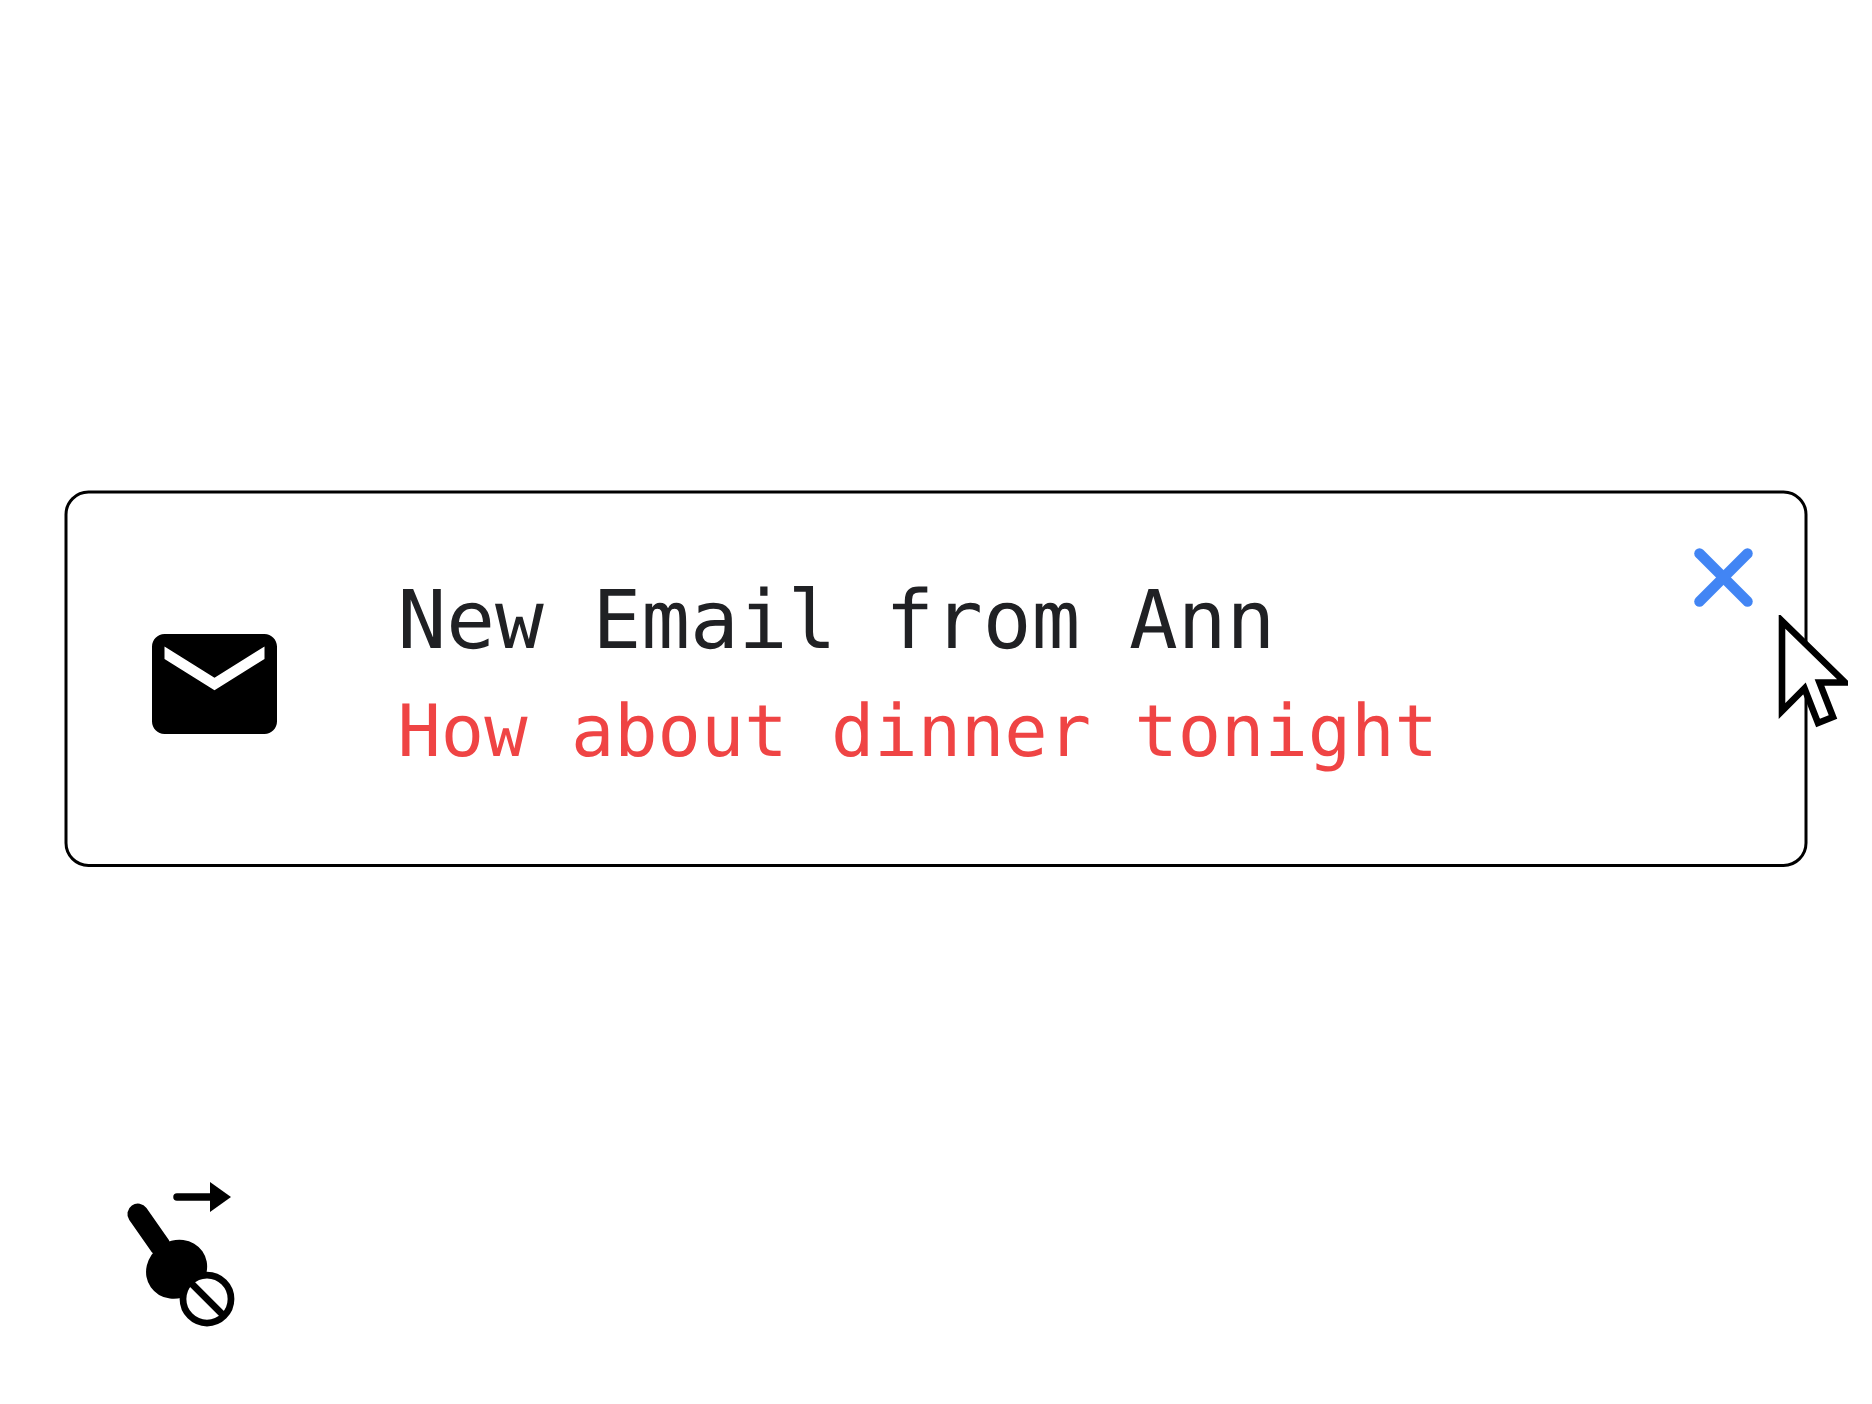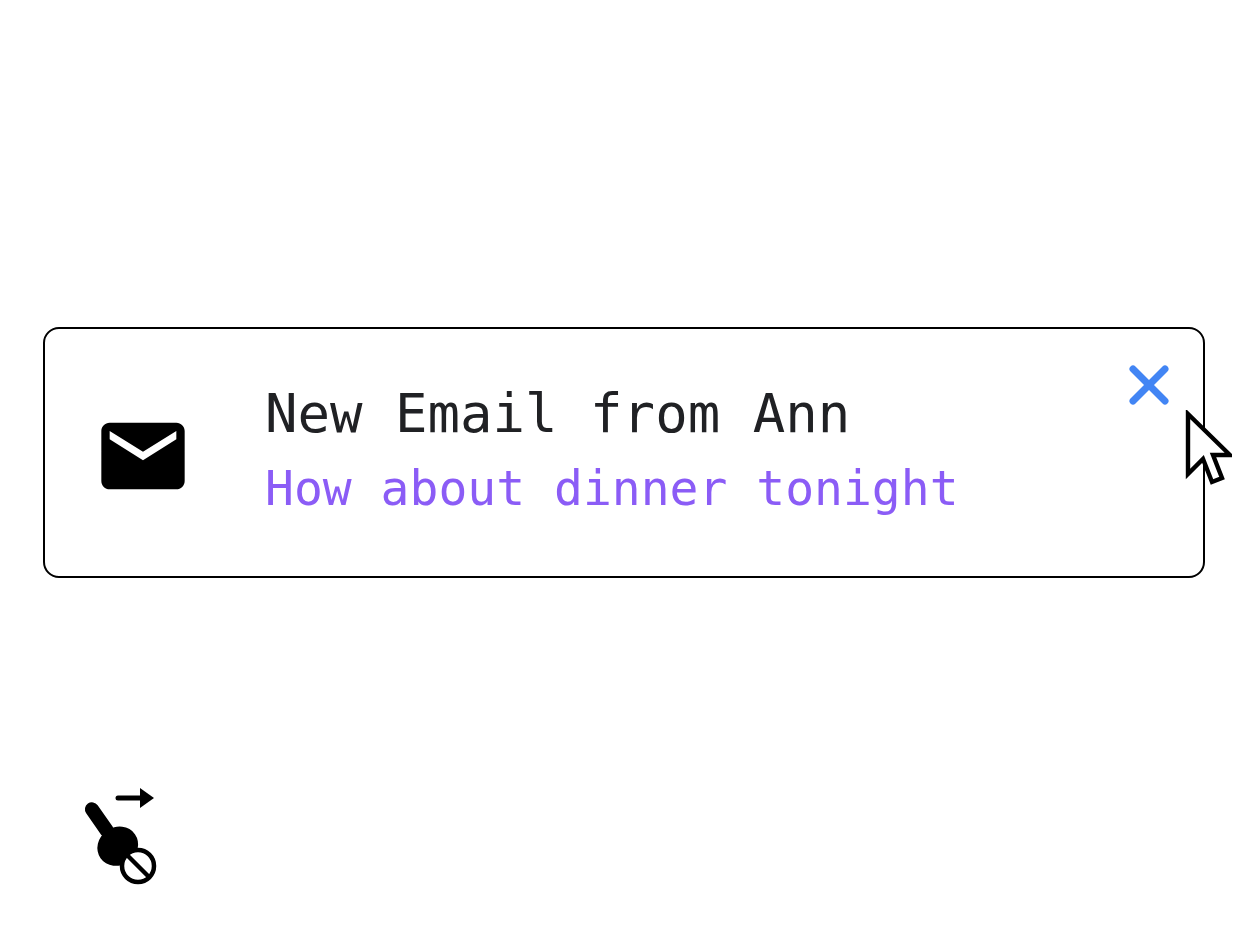--- a/index.html
+++ b/index.html
@@ -50,21 +50,21 @@
     letter-spacing: 0px;
     white-space: nowrap;
   }
 
   .notification-subtitle {
     position: absolute;
     left: 220px;
     top: 132px;
     font-size: 48px;
     line-height: 1.15;
-    color: #8b5cf6;
+    color: #ef4444;
     white-space: nowrap;
     text-align: right;
   }
 
   .close-button {
     position: absolute;
     right: 32px;
     top: 34px;
     width: 44px;
     height: 44px;

